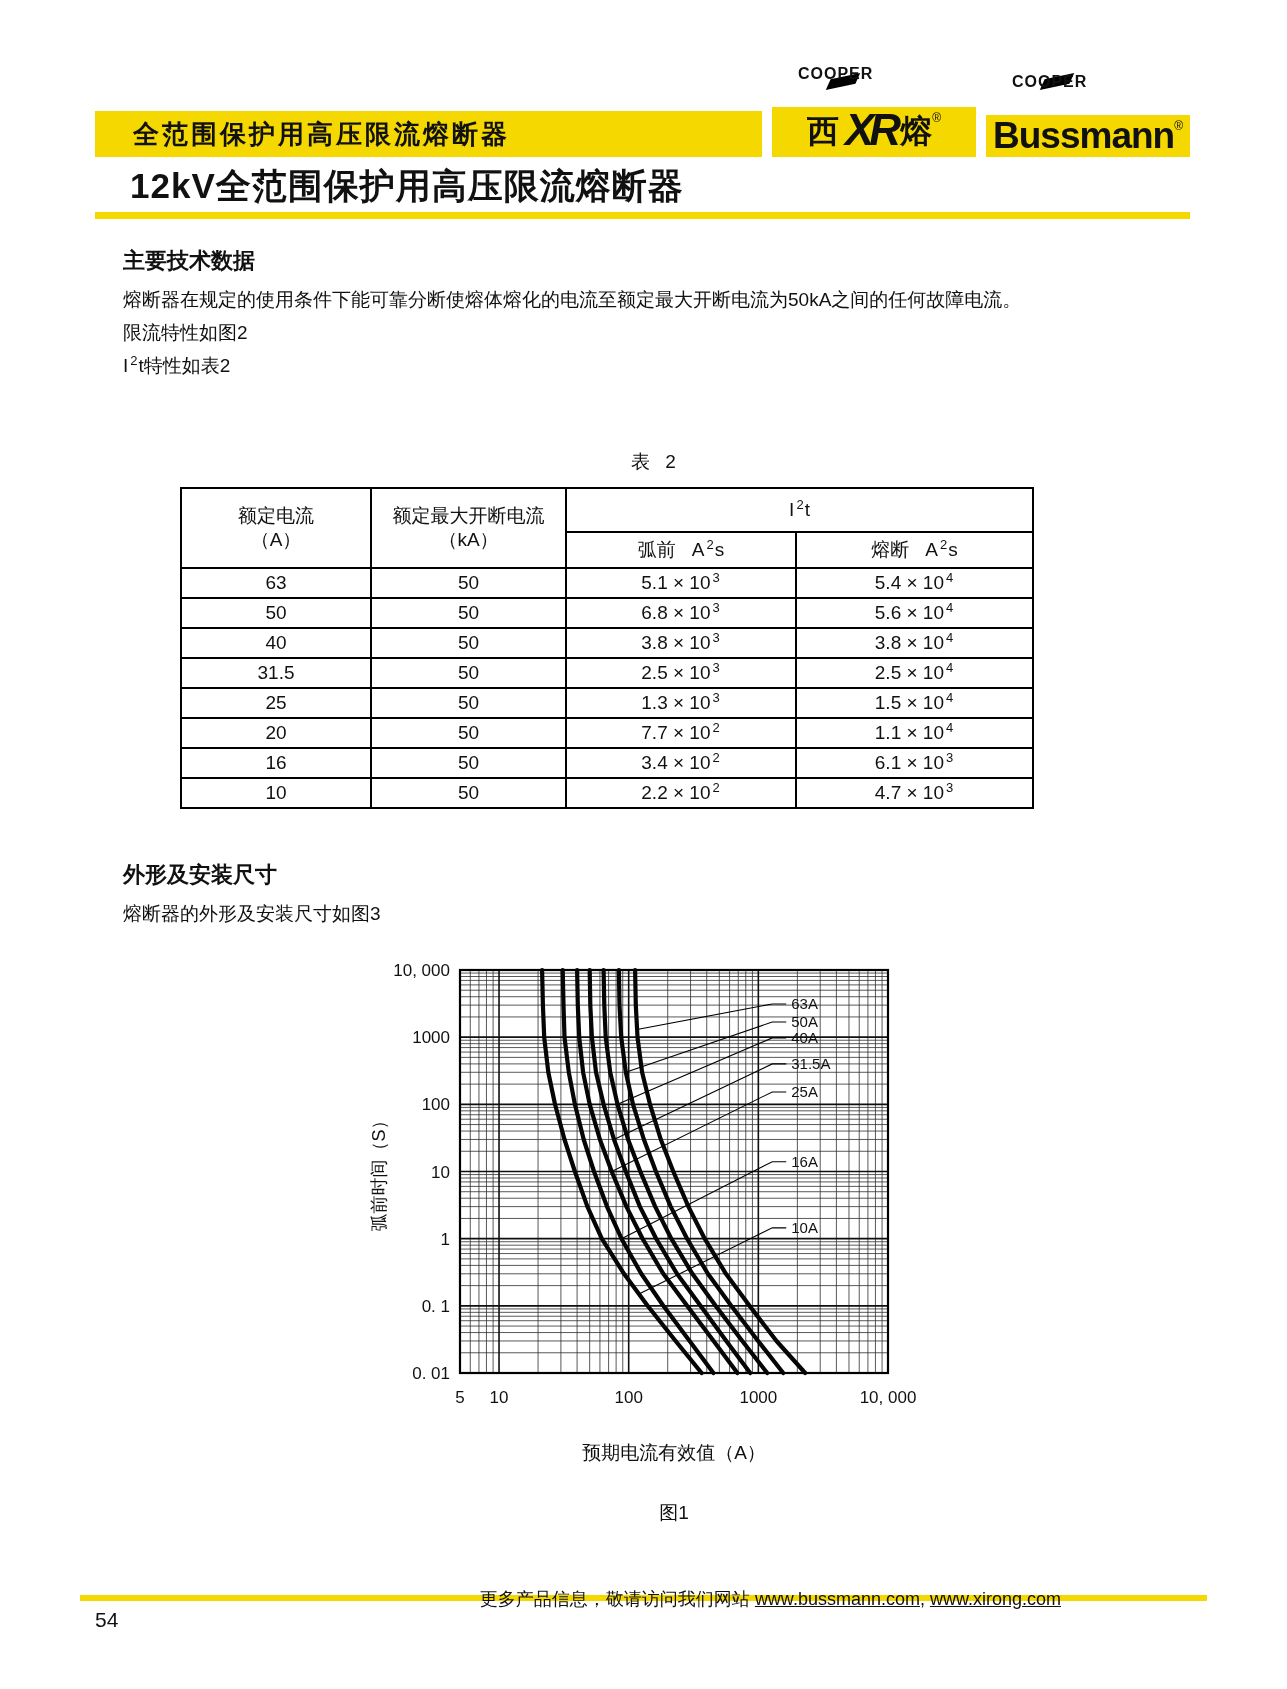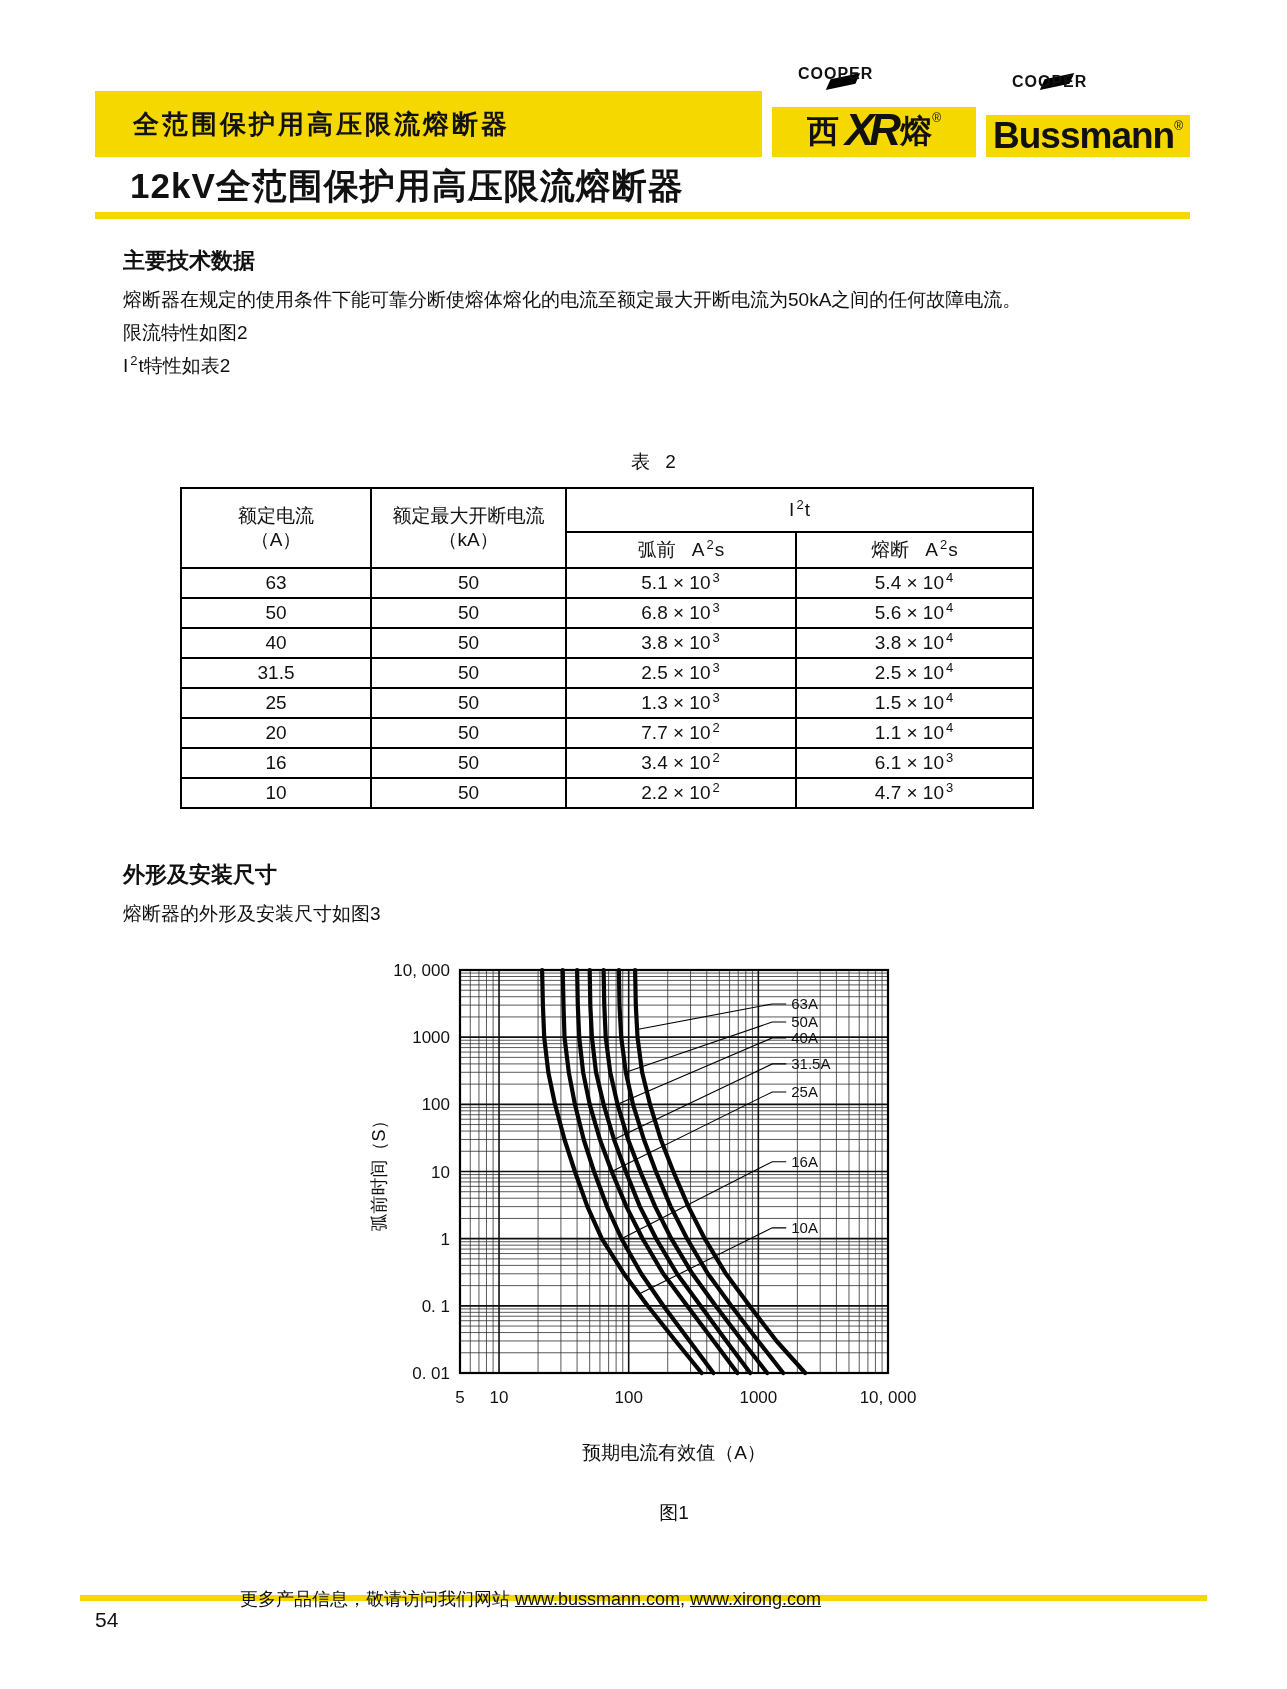--- a/index.html
+++ b/index.html
@@ -2,21 +2,21 @@
 <html><head>
 <meta charset="utf-8">
 <style>
   :root{ --yellow:#F5D800; --ink:#111; }
   html,body{margin:0;padding:0;background:#e8e8e8;}
   .page{position:relative;width:1287px;height:1689px;background:#fff;margin:0 auto;
         font-family:"Liberation Sans","DejaVu Sans",sans-serif;color:var(--ink);overflow:hidden;}
 
   
   .topbar{position:absolute;left:95px;top:73px;width:1095px;height:84px;display:flex;align-items:flex-end;}
-  .bar-main{height:66px;background:var(--yellow);flex:1;display:flex;align-items:center;
+  .bar-main{height:46px;background:var(--yellow);flex:1;display:flex;align-items:center;
             padding-left:38px;font-size:26px;font-weight:bold;letter-spacing:3px;}
   .logo-unit{width:204px;margin-left:10px;display:flex;flex-direction:column;height:84px;gap:23px;}
   .cooper-row{height:34px;position:relative;}
   .cooper-text{position:absolute;left:26px;bottom:1px;font-size:16px;font-weight:900;letter-spacing:1px;}
   .cooper-flag{position:absolute;left:58px;top:3px;width:26px;height:11px;background:#000;
                transform:skew(-35deg) rotate(-14deg);}
   .logo-box{height:50px;background:var(--yellow);display:flex;align-items:center;justify-content:center;}
   .xr-xi,.xr-rong{font-size:32px;font-weight:900;}
   .xr-mark{font-size:44px;font-weight:900;font-style:italic;letter-spacing:-5px;margin:0 4px 4px 6px;}
   .reg{font-size:12px;align-self:flex-start;margin-top:4px;}
@@ -47,21 +47,21 @@
   
   .dims{position:absolute;left:123px;top:860px;font-size:19px;}
 
   
   .chartwrap{position:absolute;left:330px;top:955px;}
   .chartwrap svg text{font-family:"Liberation Sans","DejaVu Sans",sans-serif;fill:#111;}
 
   
   .footer-rule{position:absolute;left:80px;top:1595px;width:1127px;height:6px;background:var(--yellow);}
   .footer-page{position:absolute;left:95px;top:1608px;font-size:21px;font-weight:normal;}
-  .footer-center{position:absolute;left:0;top:1587px;width:1061px;text-align:center;font-size:18px;}
+  .footer-center{position:absolute;left:0;top:1587px;width:1061px;text-align:right;font-size:18px;}
   .flink{text-decoration:underline;cursor:pointer;}
 </style>
 </head>
 <body>
 
 <div class="page">
 
   <div class="topbar">
     <div class="bar-main">
       <span>全范围保护用高压限流熔断器</span>

